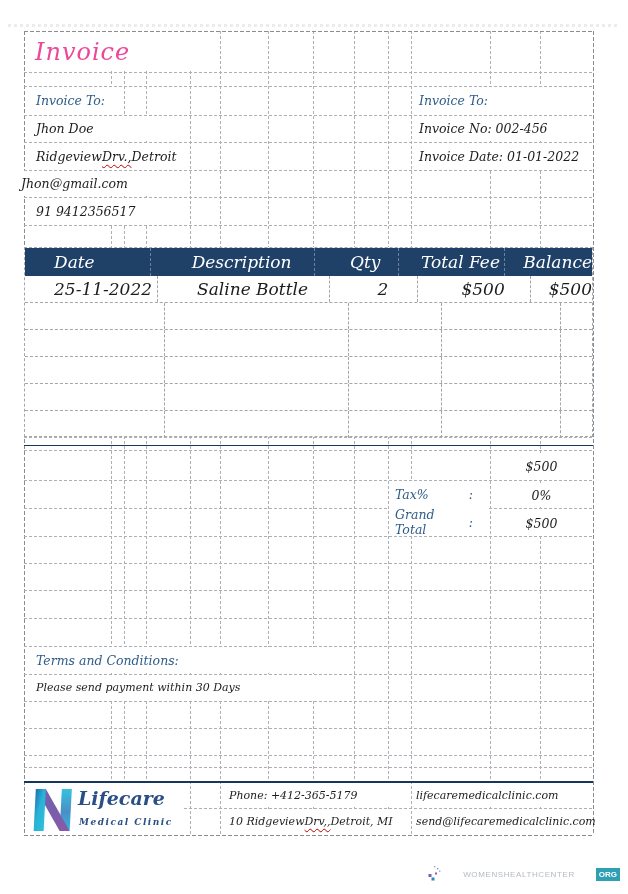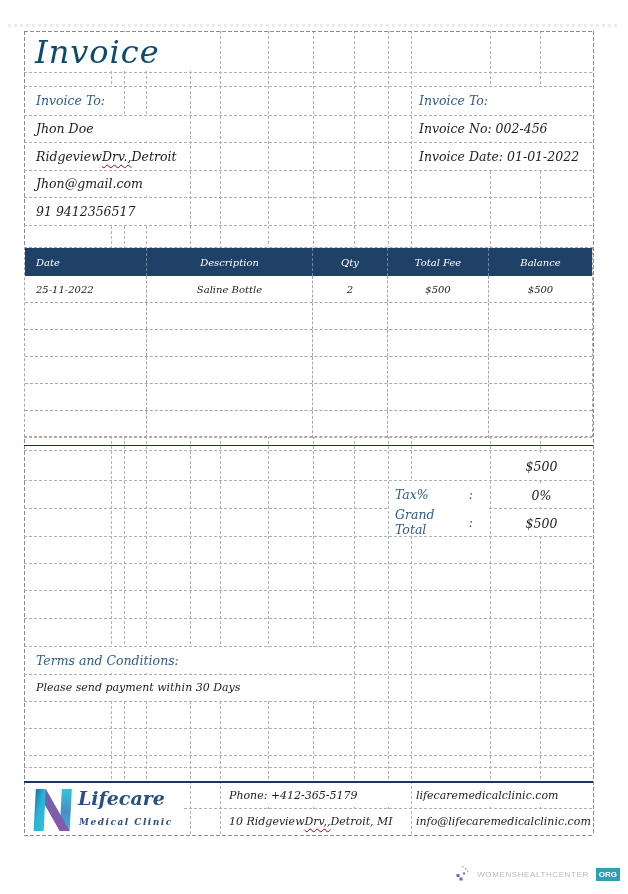--- a/index.html
+++ b/index.html
@@ -6,31 +6,31 @@
   html,body{margin:0;padding:0;background:#fff;}
   #page{position:relative;width:628px;height:894px;background:#fff;overflow:hidden;
         font-family:"DejaVu Serif",serif;font-style:italic;color:#1c1c1c;}
   #grid{position:absolute;left:0;top:0;z-index:1;}
   .patch{position:absolute;background:#fff;z-index:2;box-sizing:border-box;
          display:flex;align-items:center;font-size:12.5px;}
   .padL{padding-left:11px;}
   .blue{color:#2e5c8a;}
   .topdots{position:absolute;left:8px;top:24px;width:612px;height:3px;z-index:1;
            background:repeating-linear-gradient(90deg,#ececec 0 3px,#ffffff 3px 6px);}
-  .title-cell{font-size:32px;color:#0c4a6e;padding-left:10px;letter-spacing:1px;}
+  .title-cell{font-size:24px;color:#ec4899;padding-left:10px;letter-spacing:1px;}
   .squiggle{text-decoration-line:underline;text-decoration-style:wavy;
             text-decoration-color:#c00000;text-decoration-thickness:1px;text-underline-offset:3px;}
   
   #items{position:absolute;left:24px;top:247px;width:569px;height:190px;z-index:3;
          background:#fff;border:1px dashed #a3a7ac;box-sizing:border-box;}
   .trow{display:flex;height:27px;border-bottom:1px dashed #a3a7ac;box-sizing:border-box;}
   .trow:last-child{border-bottom:none;}
   .thead{display:flex;height:28px;background:#1f4168;color:#fff;box-sizing:border-box;}
   .cell{box-sizing:border-box;display:flex;align-items:center;justify-content:center;
-        font-size:10px;height:100%;}
+        font-size:17px;height:100%;margin-left:18px;}
   .c0{width:122px;justify-content:flex-start;padding-left:11px;}
   .c1{width:166px;}
   .c2{width:75px;}
   .c3{width:101px;}
   .c4{flex:1;}
   .thead .cell{border-right:1px dashed rgba(255,255,255,0.35);}
   .thead .cell:last-child{border-right:none;}
   .trow .cell{border-right:1px dashed #a3a7ac;}
   .trow .cell:last-child{border-right:none;}
   .hline{position:absolute;left:24px;width:569px;height:0;z-index:3;border-top:1.5px solid #17365d;}
@@ -39,21 +39,21 @@
   .tot-value{justify-content:center;font-size:12.5px;}
   
   .company-name{position:absolute;left:78px;top:787px;z-index:4;font-size:19px;
                 font-weight:bold;color:#2a4f86;}
   .company-tagline{position:absolute;left:79px;top:817px;z-index:4;font-size:9px;
                    font-weight:bold;color:#2a4f86;letter-spacing:1.5px;}
   #logo{position:absolute;left:33px;top:786px;z-index:4;}
   .ftxt{font-size:11px;}
   
   #watermark{position:absolute;right:8px;top:866px;z-index:4;display:flex;align-items:center;
-             gap:7px;font-style:normal;font-family:"Liberation Sans",sans-serif;}
+             gap:21px;font-style:normal;font-family:"Liberation Sans",sans-serif;}
   #wm-text{font-size:8px;letter-spacing:0.6px;color:#b3bac2;}
   #wm-badge{font-size:8px;font-weight:bold;color:#fff;background:#2f9fb4;padding:2px 3px;}
 </style>
 </head>
 <body>
 
 <div id="page">
 
   <div class="topdots"></div>
   <svg id="grid" width="628" height="894">
@@ -107,21 +107,21 @@
 
   <div class="patch title-cell" style="left:25px;top:32px;width:194px;height:39px;">Invoice</div>
 
   <div class="patch padL blue" style="left:25px;top:87px;width:98px;height:27px;">Invoice To:</div>
   <div class="patch padL" style="left:25px;top:116px;width:164px;height:25px;">Jhon Doe</div>
   <div class="patch padL" style="left:25px;top:143px;width:164px;height:26px;">
       <span>Ridgeview </span>
       <span class="squiggle">Drv.,</span>
       <span> Detroit</span>
     </div>
-  <div class="patch padL" style="left:25px;top:171px;width:164px;height:25px;">Jhon@gmail.com</div>
+  <div class="patch padL" style="left:10px;top:171px;width:164px;height:25px;">Jhon@gmail.com</div>
   <div class="patch padL" style="left:25px;top:198px;width:164px;height:26px;">91 9412356517</div>
 
   <div class="patch blue" style="left:412px;top:87px;width:180px;height:27px;padding-left:7px;">Invoice To:</div>
   <div class="patch" style="left:412px;top:116px;width:180px;height:25px;padding-left:7px;">Invoice No: 002-456</div>
   <div class="patch" style="left:412px;top:143px;width:180px;height:26px;padding-left:7px;">Invoice Date: 01-01-2022</div>
 
   <div id="items">
     <div class="thead">
       <div class="cell c0">Date</div>
       <div class="cell c1">Description</div>
@@ -226,21 +226,21 @@
   <div class="company-tagline">Medical Clinic</div>
 
   <div class="patch ftxt" style="left:221px;top:783px;width:189px;height:24px;padding-left:8px;">Phone: +412-365-5179</div>
   <div class="patch ftxt" style="left:221px;top:809px;width:189px;height:25px;padding-left:8px;">
       <span>10 Ridgeview </span>
       <span class="squiggle">Drv,,</span>
       <span> Detroit, MI</span>
     </div>
 
   <div class="patch ftxt" style="left:412px;top:783px;width:180px;height:24px;padding-left:4px;text-align:center;">lifecaremedicalclinic.com</div>
-  <div class="patch ftxt" style="left:412px;top:809px;width:180px;height:25px;padding-left:4px;">info@lifecaremedicalclinic.com</div>
+  <div class="patch ftxt" style="left:412px;top:809px;width:180px;height:25px;padding-left:4px;">send@lifecaremedicalclinic.com</div>
 
   <div id="watermark">
     <svg width="14" height="16" viewBox="0 0 14 16">
       <rect x="6" y="0" width="1.4" height="1.4" fill="#9aa7d0"></rect>
       <rect x="9" y="2" width="1.4" height="1.4" fill="#8a8fc4"></rect>
       <rect x="11" y="4.5" width="1.4" height="1.4" fill="#a0a6ce"></rect>
       <rect x="7" y="6.5" width="2" height="2" fill="#8a5fb0"></rect>
       <rect x="0.5" y="8" width="3" height="3" fill="#7a5fae"></rect>
       <rect x="3.5" y="11.5" width="3" height="3" fill="#2f86c0"></rect>
     </svg>

